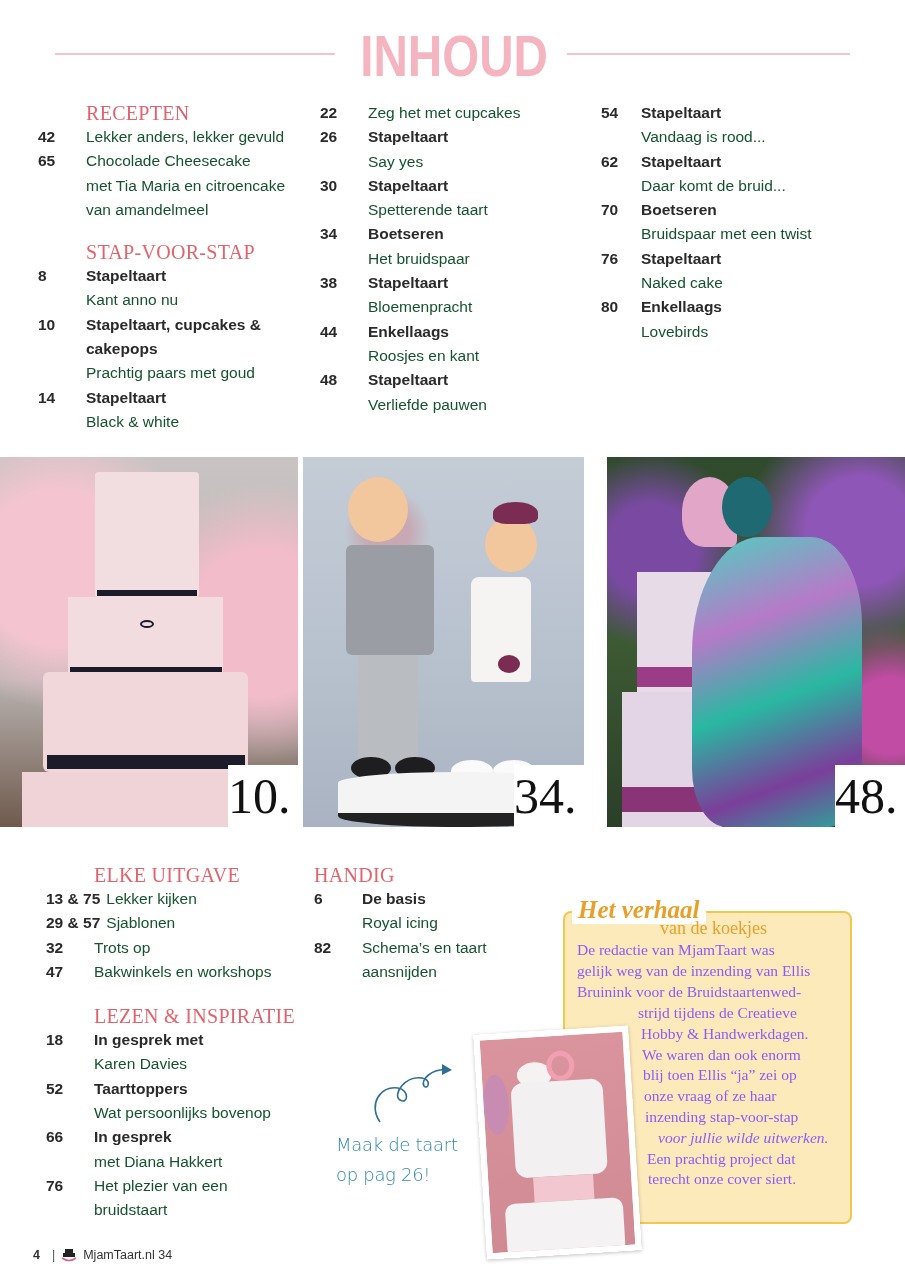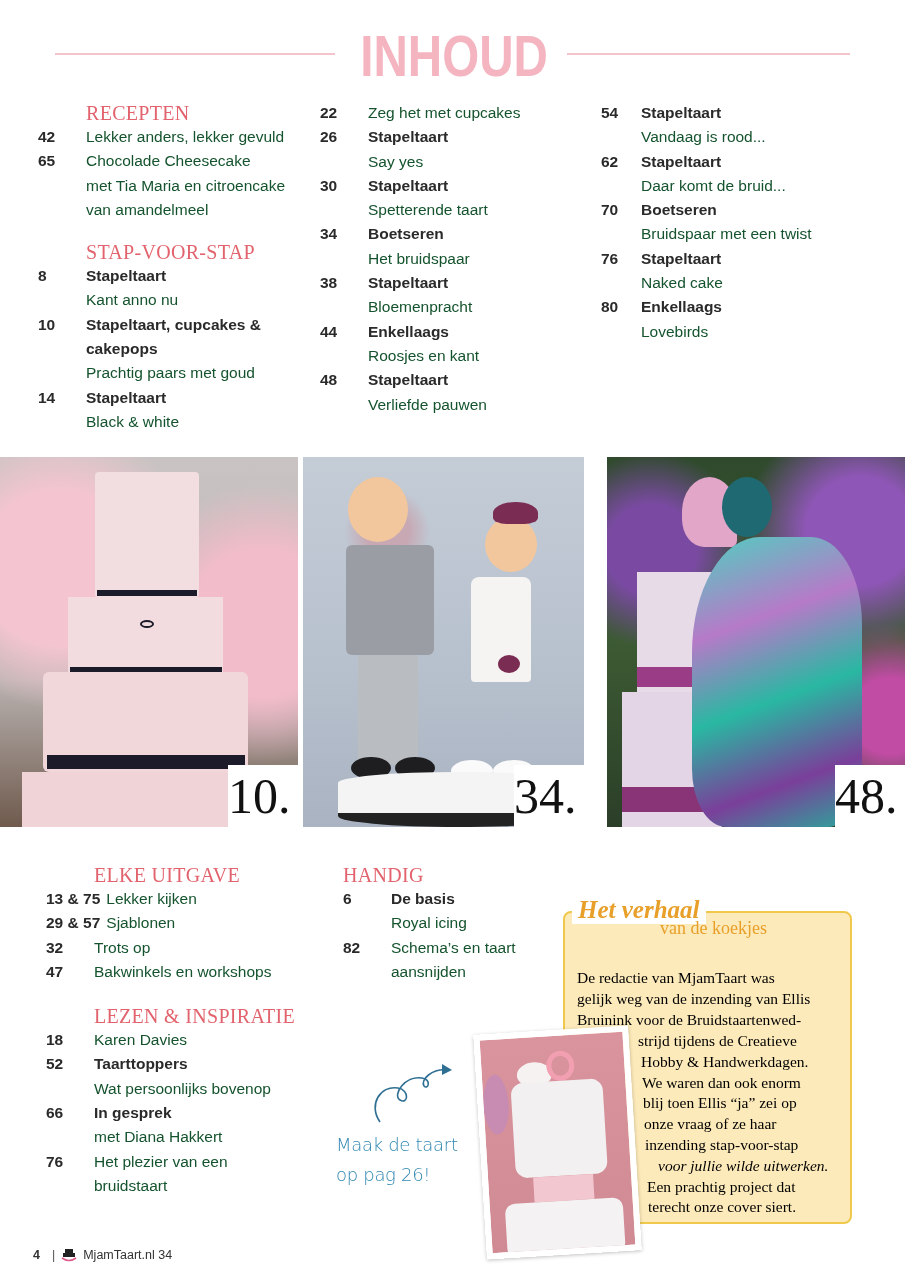--- a/index.html
+++ b/index.html
@@ -48,21 +48,21 @@
 
   
   .handwritten { position: absolute; left: 336px; top: 1130px; font-family: "DejaVu Sans", sans-serif; font-size: 18px; line-height: 30px; color: #2f86b1; font-weight: 300; letter-spacing: -0.3px; }
   .arrow { position: absolute; left: 370px; top: 1060px; }
 
   .story-box { position: absolute; left: 563px; top: 911px; width: 289px; height: 313px;
     background: #fdeaba; border: 2px solid #f0c84c; border-radius: 8px; }
   .story-title { position: absolute; left: 572px; top: 896px; background: #fff; padding: 0 6px;
     font-family: "Liberation Serif", "DejaVu Serif", serif; font-style: italic; font-weight: 700; color: #e8a02a; font-size: 25px; line-height: 28px; }
   .story-sub { position: absolute; left: 660px; top: 918px; font-family: "Liberation Serif", "DejaVu Serif", serif; color: #e8a02a; font-size: 18px; line-height: 20px; }
-  .story-text { position: absolute; font-family: "Liberation Serif", "DejaVu Serif", serif; color: #000000; font-size: 15.5px; line-height: 20.8px; margin-top: 28px; }
+  .story-text { position: absolute; font-family: "Liberation Serif", "DejaVu Serif", serif; color: #8b5cf6; font-size: 15.5px; line-height: 20.8px; }
   .story-text .ln { display: block; white-space: nowrap; }
 
   .cover-photo { position: absolute; left: 480px; top: 1030px; width: 155px; height: 225px; transform: rotate(-3.5deg);
     border: 6px solid #fff; box-shadow: 0 1px 4px rgba(0,0,0,0.25);
     background: linear-gradient(180deg, #d9949d 0%, #cf8a94 100%); overflow: hidden; }
 
   .footer { position: absolute; left: 33px; top: 1248px; font-size: 12.5px; color: #333; display: flex; align-items: center; gap: 6px; }
   .footer .pg { font-weight: 700; }
   .footer .sep { color: #555; }
 </style>
@@ -267,20 +267,21 @@
       <span class="num">47</span>
       <span class="txt">
         <span class="sub">Bakwinkels en workshops</span>
       </span>
     </div>
   <div class="spacer" style="height:20px;"></div>
   <div class="section-head">LEZEN &amp; INSPIRATIE</div>
   <div class="entry">
       <span class="num">18</span>
       <span class="txt">
+        <span class="title">In gesprek met</span>
         <span class="sub">Karen Davies</span>
       </span>
     </div>
   <div class="entry">
       <span class="num">52</span>
       <span class="txt">
         <span class="title">Taarttoppers</span>
         <span class="sub">Wat persoonlijks bovenop</span>
       </span>
     </div>
@@ -293,21 +294,21 @@
     </div>
   <div class="entry">
       <span class="num">76</span>
       <span class="txt">
         <span class="sub">Het plezier van een</span>
         <span class="sub">bruidstaart</span>
       </span>
     </div>
 </div>
 
-<div class="col" style="left:343px; top:863px; width:230px;">
+<div class="col" style="left:314px; top:863px; width:230px;">
   <div class="section-head" style="padding-left:0;">HANDIG</div>
   <div class="entry">
       <span class="num">6</span>
       <span class="txt">
         <span class="title">De basis</span>
         <span class="sub">Royal icing</span>
       </span>
     </div>
   <div class="entry">
       <span class="num">82</span>

